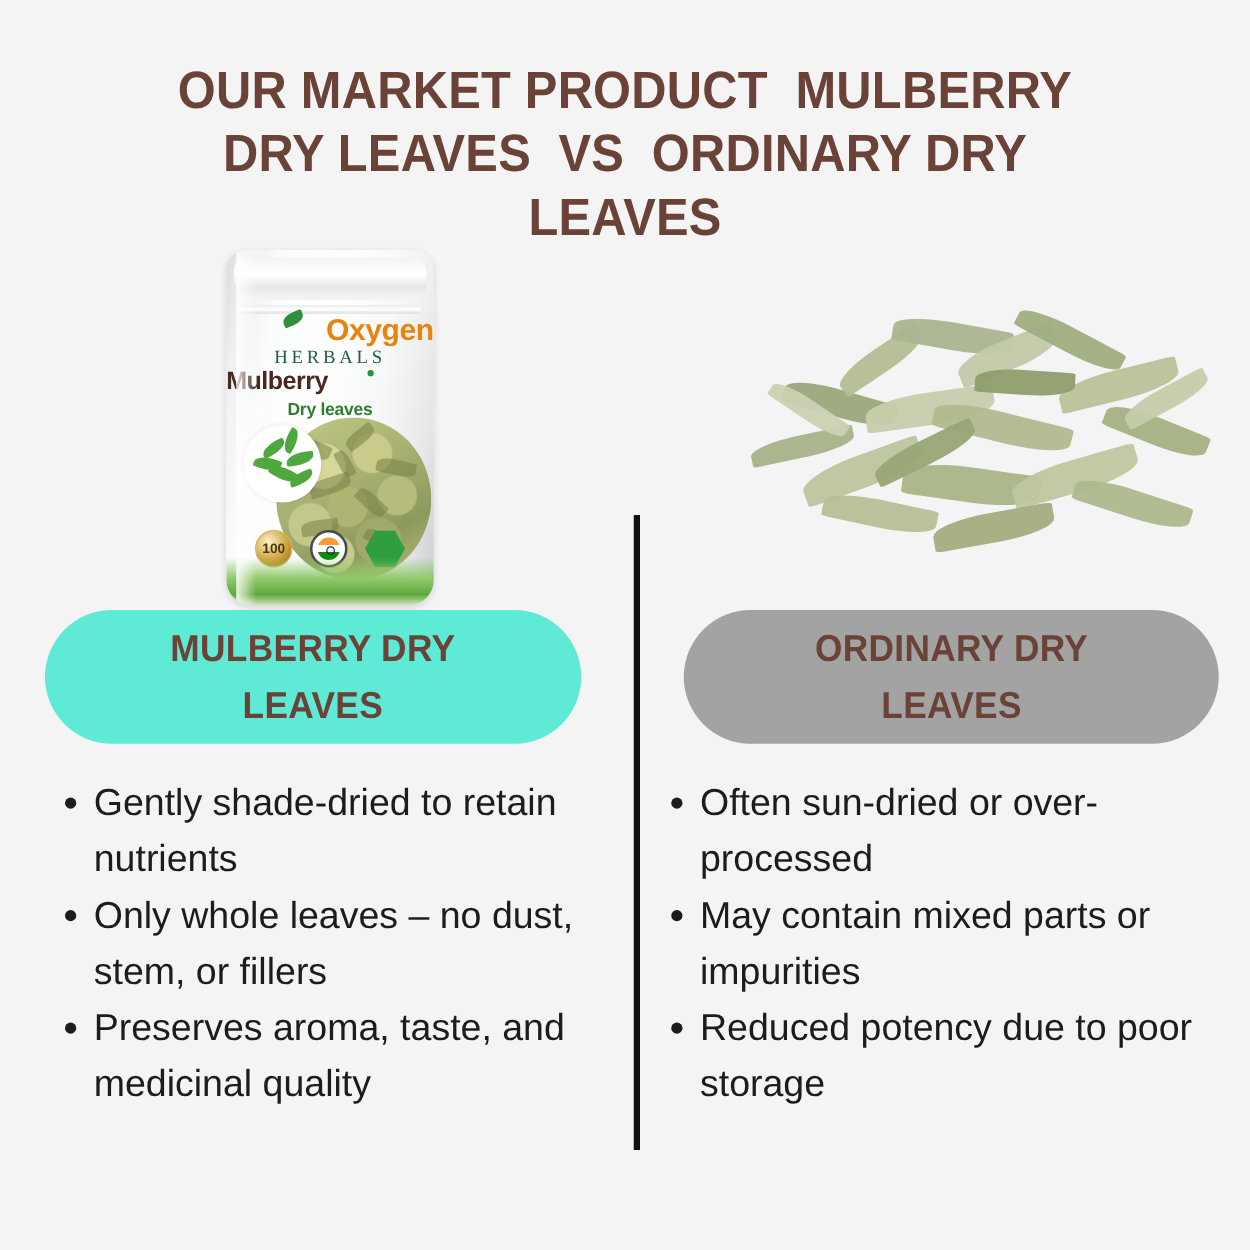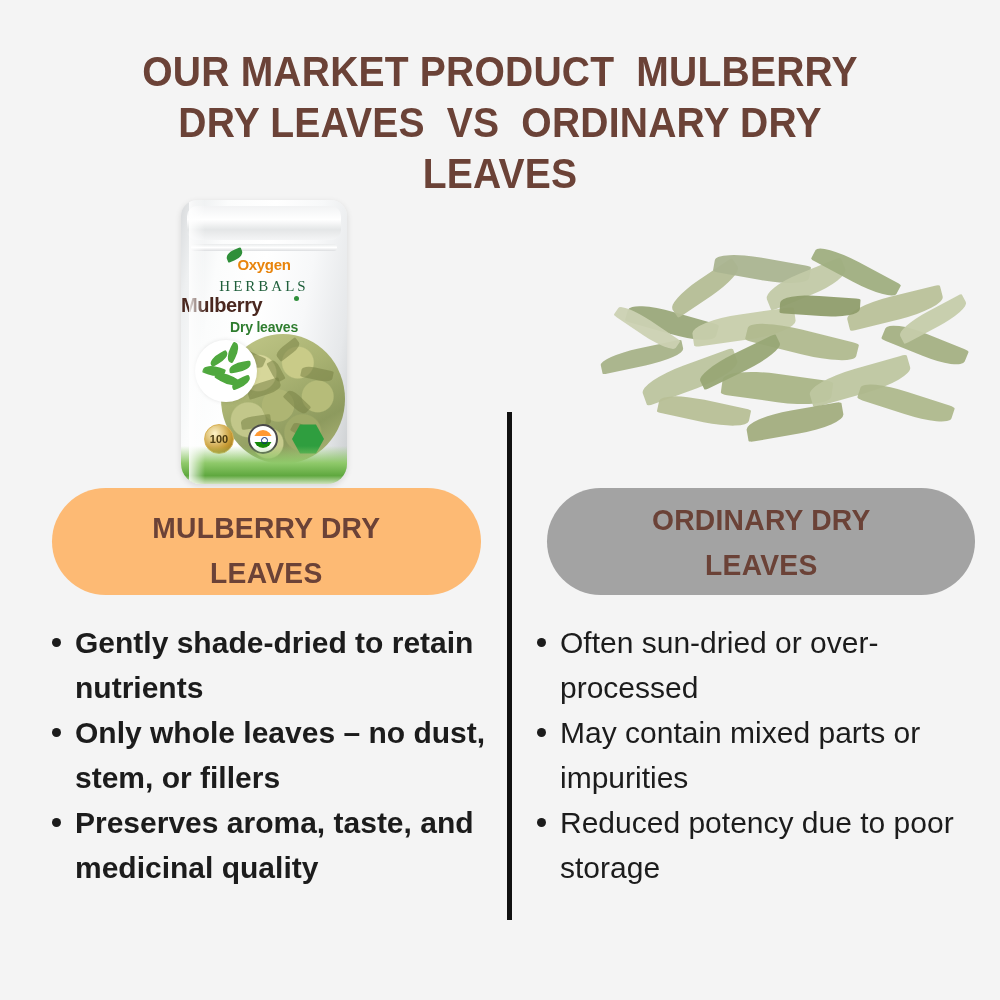--- a/index.html
+++ b/index.html
@@ -48,24 +48,24 @@
     border-radius: 10px;
     background: linear-gradient(180deg,#f2f3f4 0%,#ffffff 40%,#e4e6e7 70%,#f4f5f6 100%);
   }
   .pouch-zip {
     position: absolute; left: 10px; top: 44px; right: 10px; height: 7px;
     border-radius: 4px;
     background: linear-gradient(180deg,#e9ebec,#ffffff 50%,#dcdee0);
   }
   .brand-oxygen {
     position: absolute; top: 54px; left: 0; width: 100%;
-    text-align: center;
+    text-align: right;
     color: #e8840c;
     font-weight: bold;
-    font-size: 15px;
+    font-size: 24px;
     line-height: 21px;
     letter-spacing: -0.3px;
     font-family: "Liberation Sans", sans-serif;
   }
   .leaf-tick {
     position: absolute; left: 45px; top: 50px;
     width: 17px; height: 10px;
     background: #2f8f3a;
     border-radius: 60% 10% 60% 10%;
     transform: rotate(-22deg);
@@ -198,32 +198,32 @@
     border-radius: 54px;
     display: flex; align-items: center; justify-content: center;
     text-align: center;
     color: #6b4237;
     font-weight: bold;
     font-size: 30px;
     line-height: 45px;
     letter-spacing: 0.3px;
     white-space: pre-line;
   }
-  .pill-left { left: 52px; width: 429px; background: #fdba74; align-items: flex-end; }
+  .pill-left { left: 36px; width: 429px; background: #5eead4; }
   .pill-right { left: 547px; width: 428px; background: #a3a3a3; }
   .pill span { transform: scaleX(0.94); display: inline-block; }
 
   
   .list {
     position: absolute; top: 620px;
     color: #1c1c1c;
     font-size: 30px;
     line-height: 45px;
   }
-  .list-left  { left: 52px;  width: 470px; font-weight: bold; }
+  .list-left  { left: 52px;  width: 470px; }
   .list-right { left: 537px; width: 470px; }
   .bullet-row { display: flex; align-items: flex-start; margin-bottom: 0px; }
   .dot {
     flex: 0 0 auto;
     width: 9px; height: 9px; border-radius: 50%;
     background: #1c1c1c;
     margin: 18px 14px 0 0;
   }
   .btext { flex: 1 1 auto; }
 </style>

